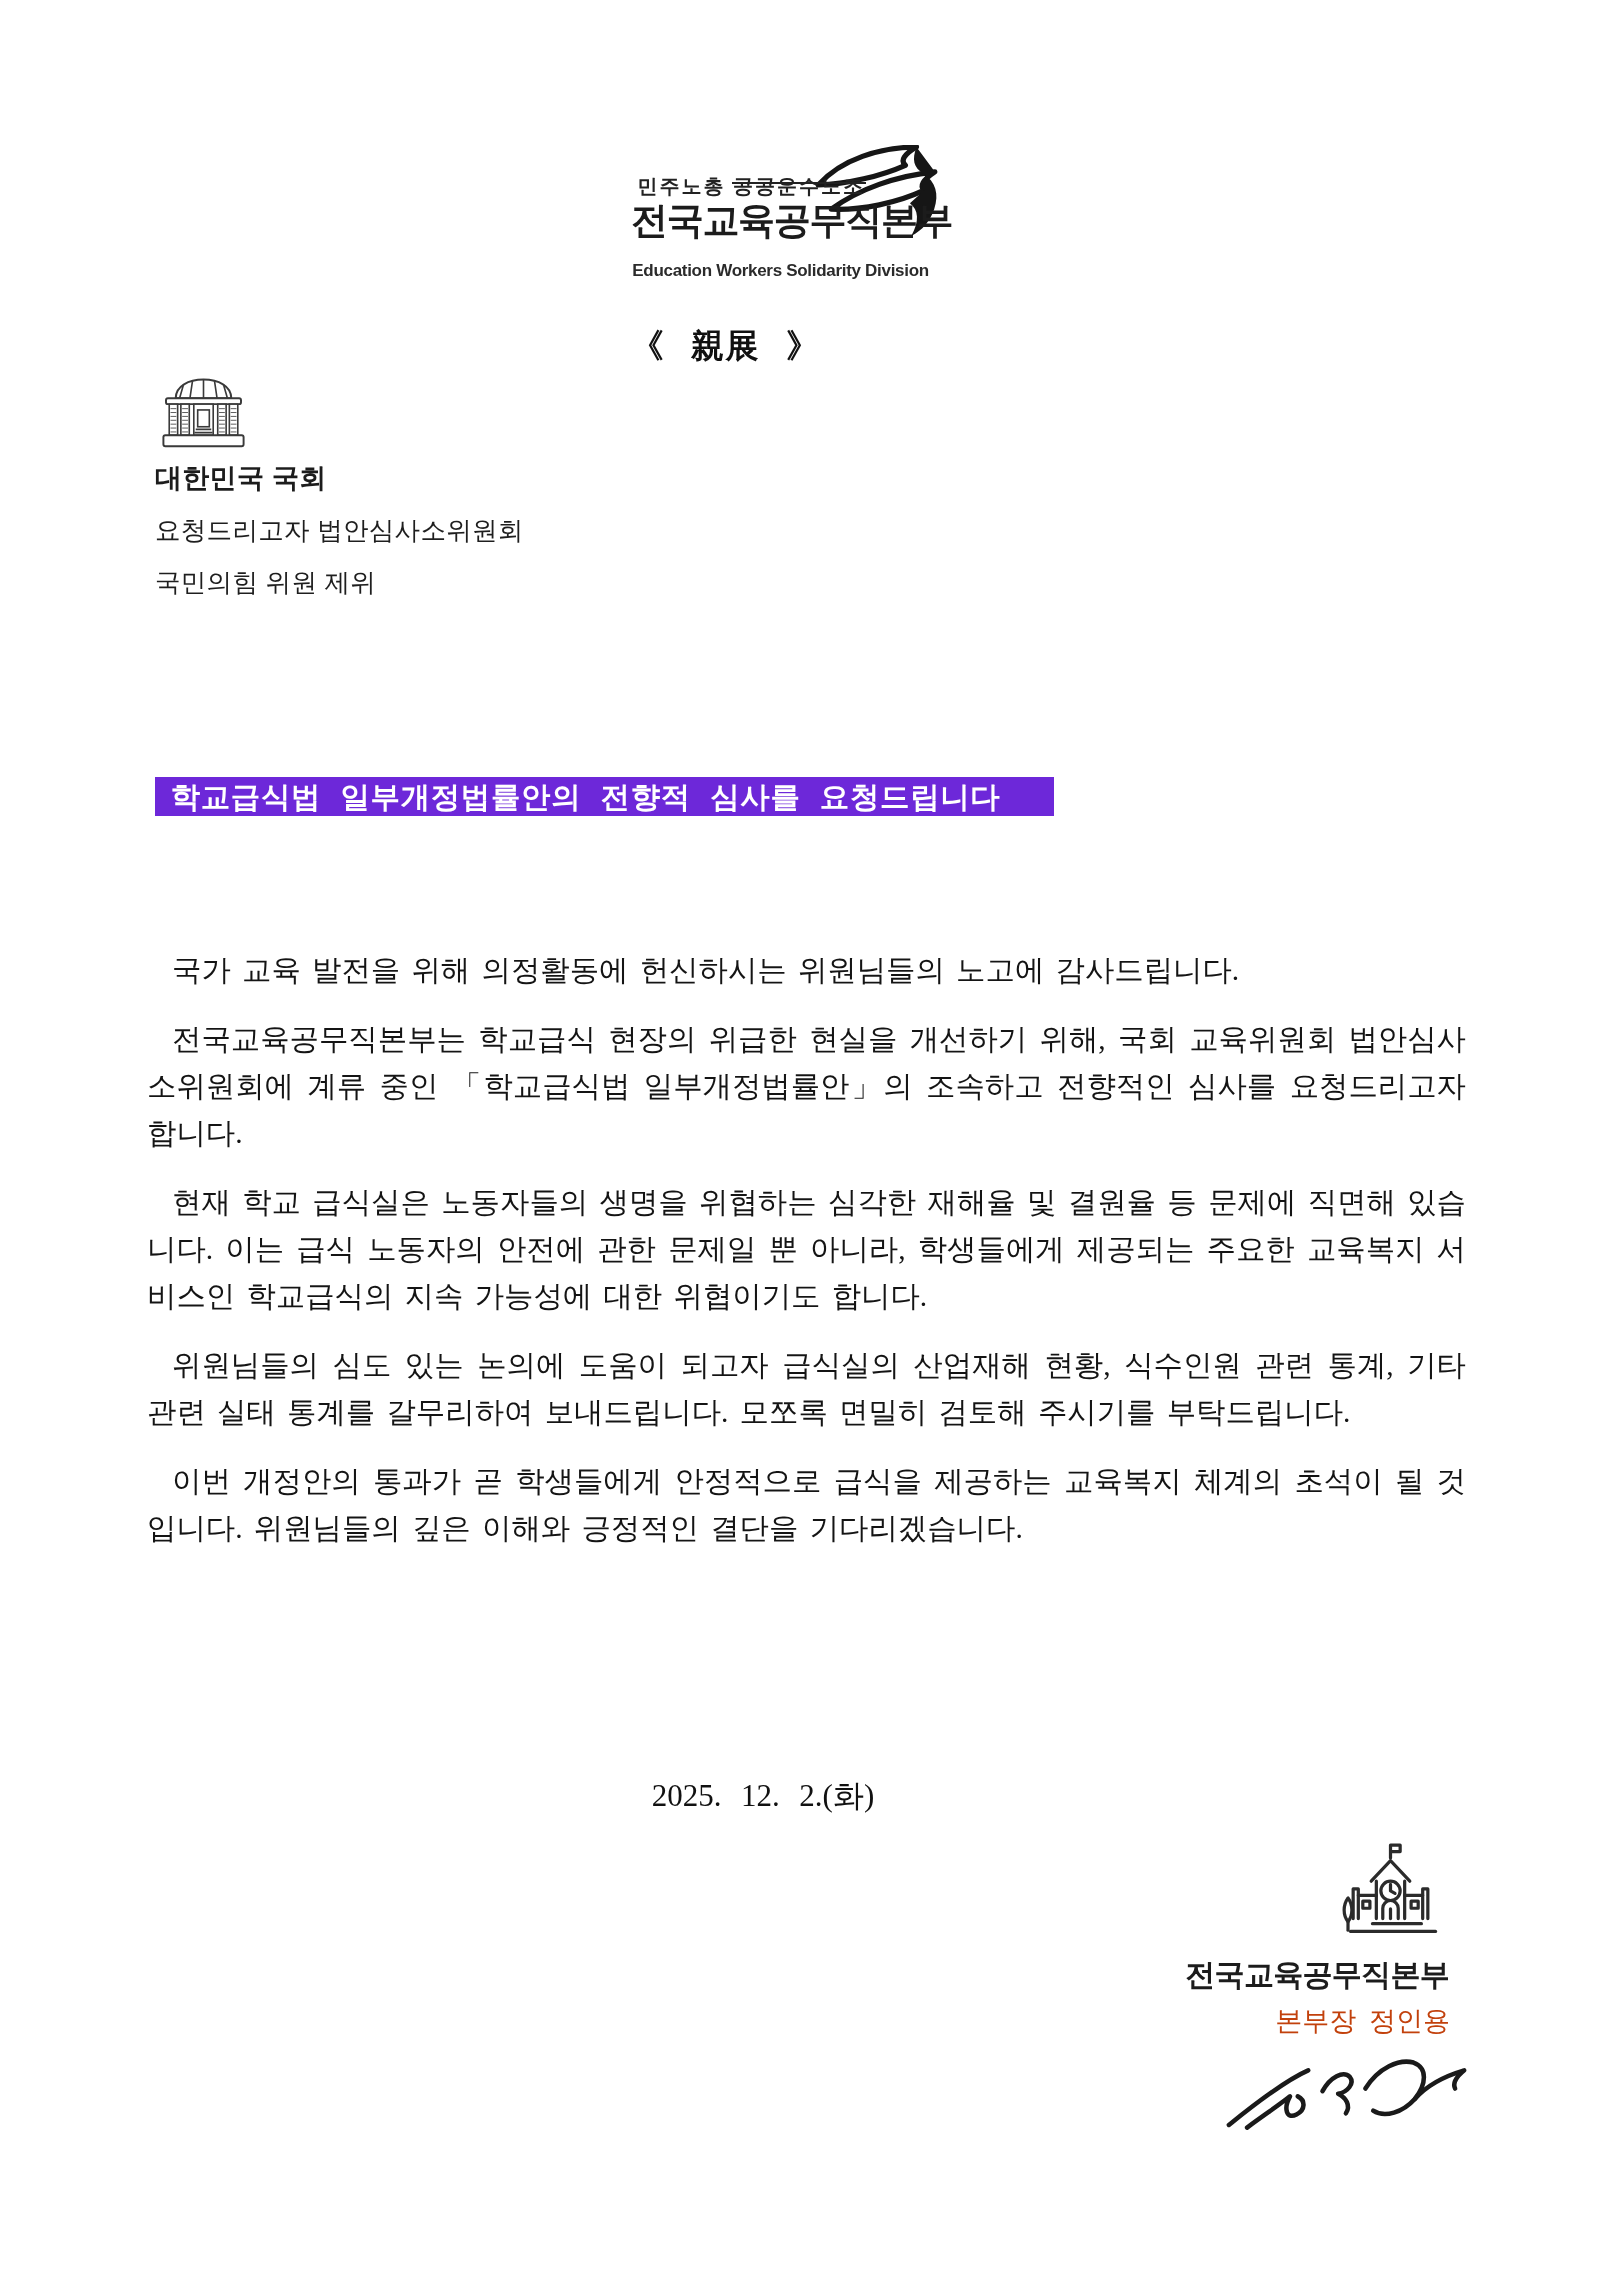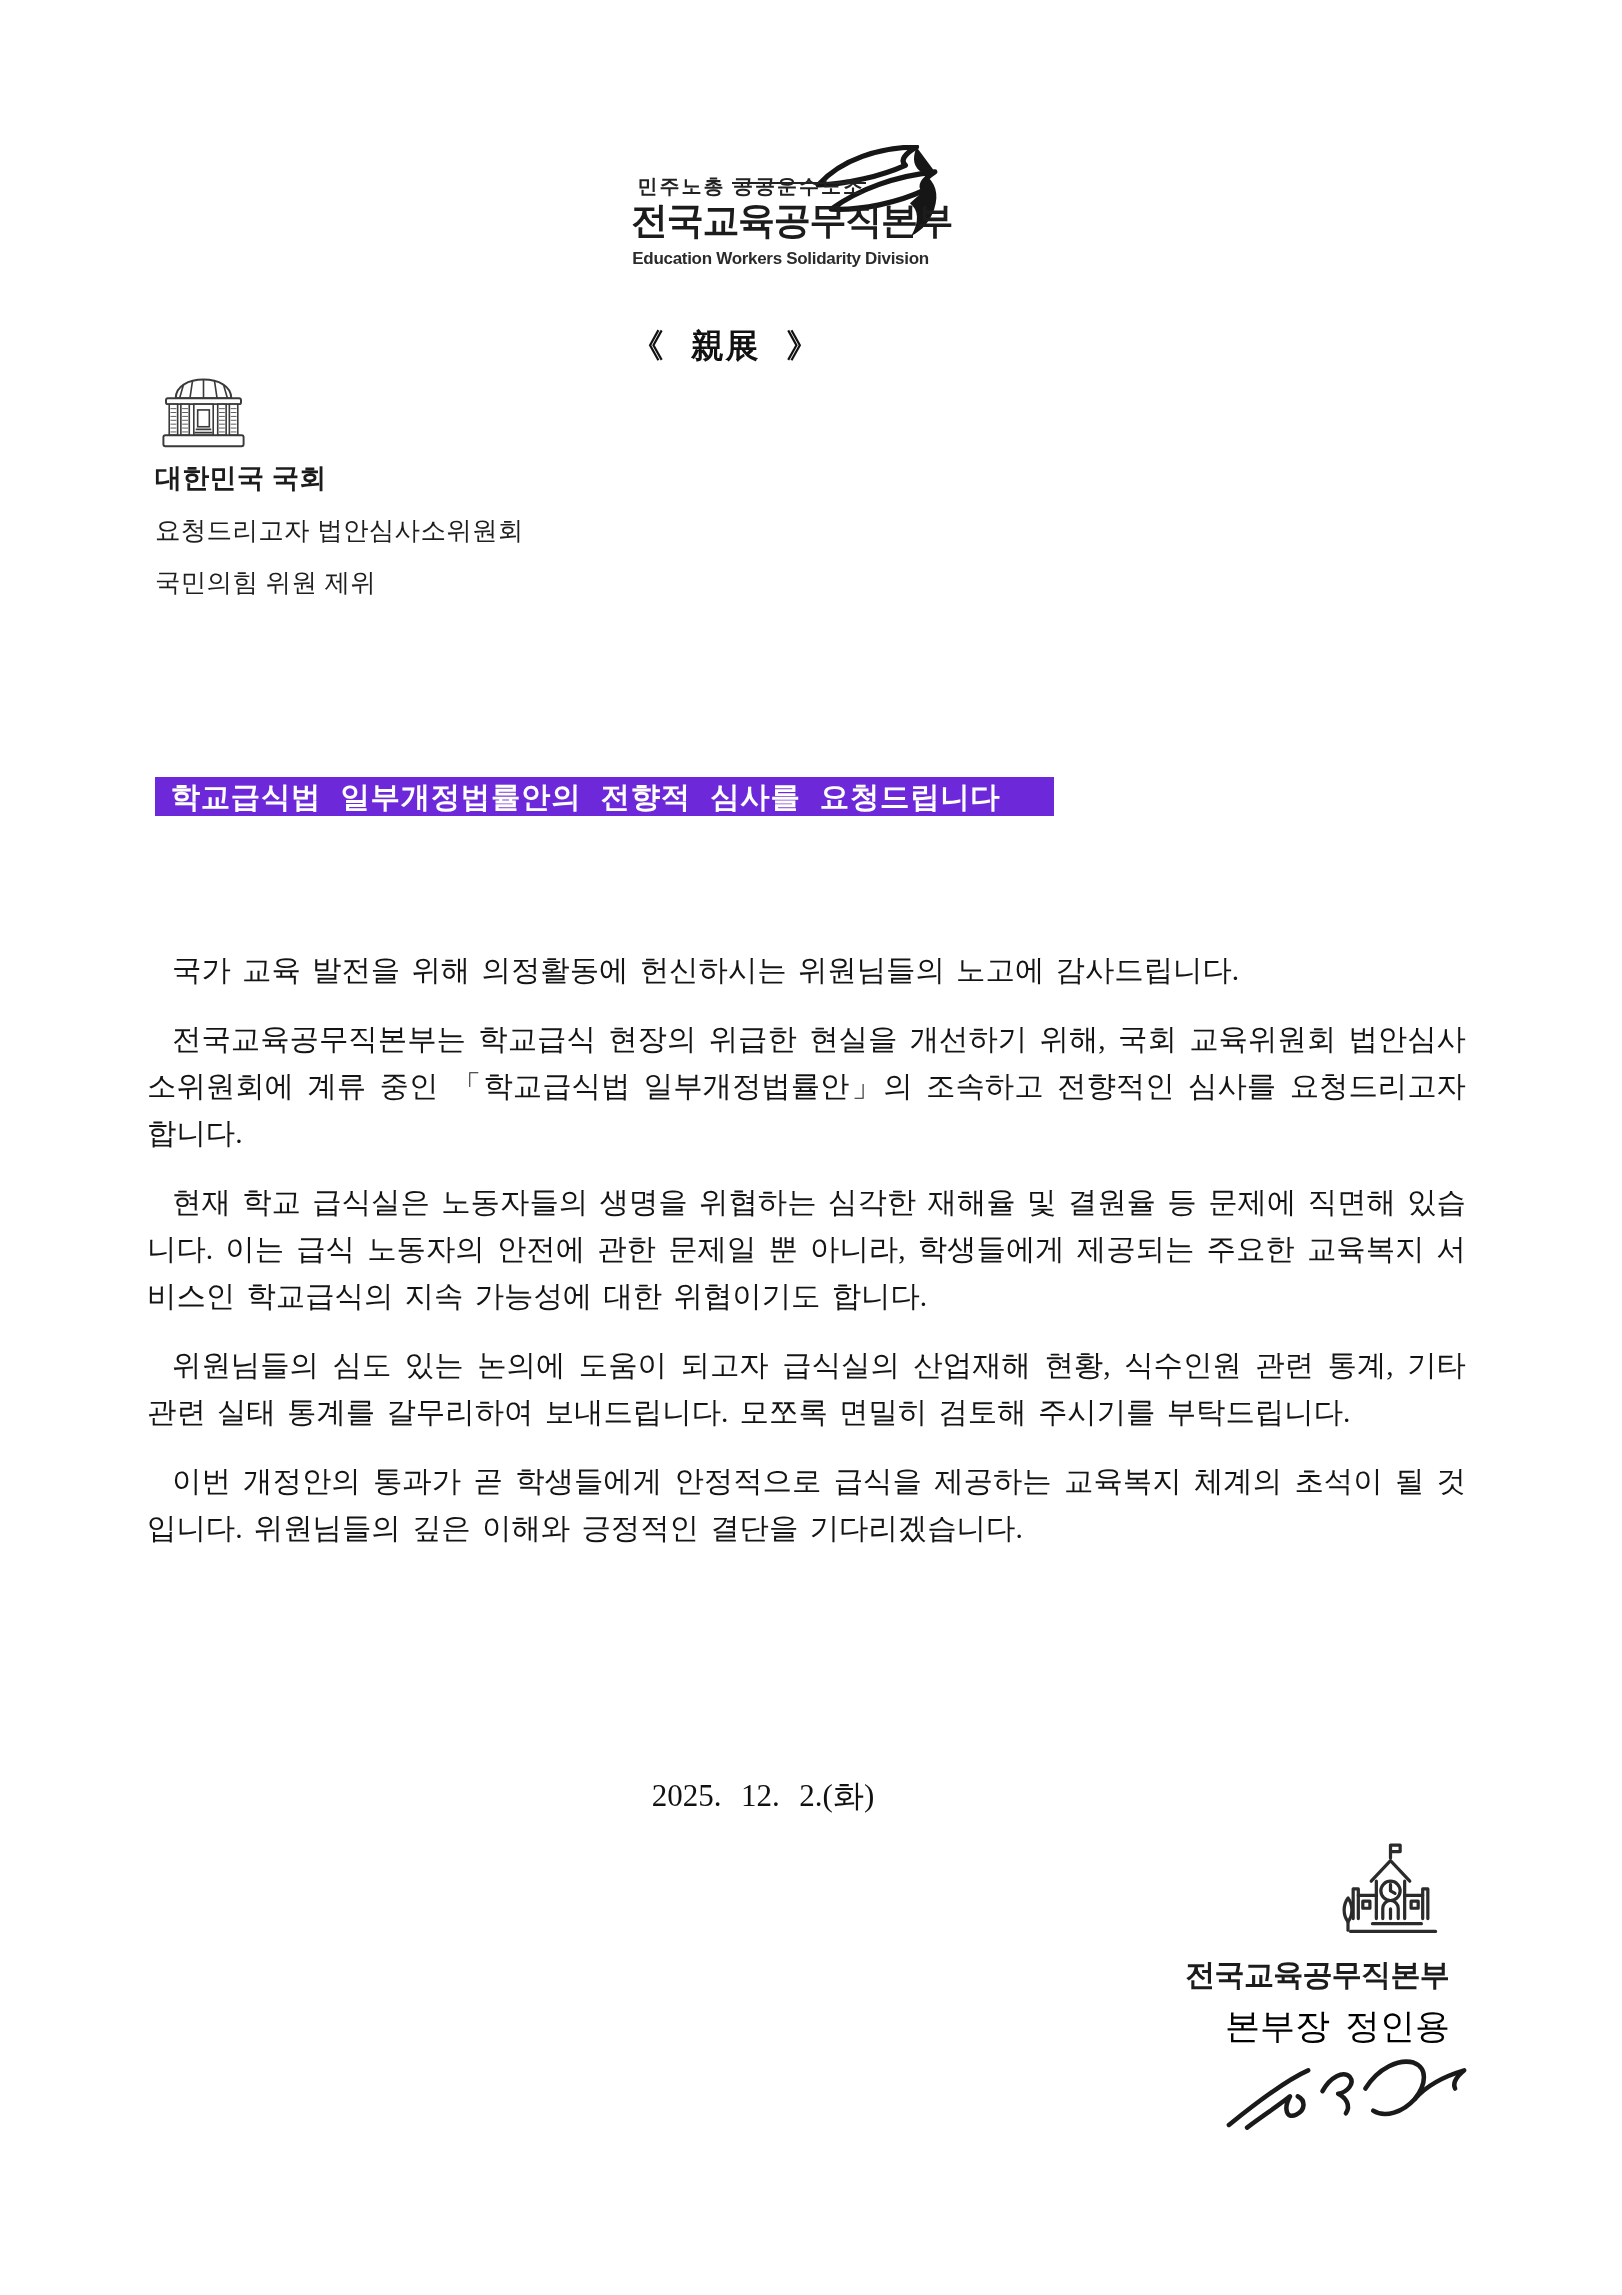--- a/index.html
+++ b/index.html
@@ -19,21 +19,21 @@
     position:absolute;left:6.5px;top:7.9px;z-index:2;
     font-size:20px;font-weight:800;letter-spacing:2px;color:#222;white-space:nowrap;
   }
   .struck{position:relative;display:inline-block;}
   .struck::after{content:"";position:absolute;left:-0.7px;right:-0.7px;top:34%;height:2px;background:#222;}
   .logo-org{
     position:absolute;left:0;top:31px;z-index:2;
     font-size:37px;font-weight:900;letter-spacing:-1.3px;color:#1c1c1c;white-space:nowrap;
   }
   .logo-en{
-    position:absolute;left:1.3px;top:84px;z-index:2;
+    position:absolute;left:1.3px;top:96px;z-index:2;
     font-size:17px;font-weight:600;letter-spacing:-0.3px;color:#2b2b2b;white-space:nowrap;
   }
 
   
   .confidential{
     position:absolute;left:0;top:324px;width:1451px;
     text-align:center;font-size:33px;font-weight:700;
     letter-spacing:1.3px;word-spacing:15.7px;color:#111;
   }
 
@@ -71,21 +71,21 @@
 
   
   .sender{position:absolute;left:1207px;top:1839px;width:268px;height:308px;}
   .school-icon{position:absolute;left:131px;top:1.3px;width:105px;height:103px;}
   .sender-org{
     position:absolute;top:116px;right:26px;
     font-size:30px;font-weight:800;color:#1c1c1c;letter-spacing:-0.7px;white-space:nowrap;
   }
   .sender-signer{
     position:absolute;top:164px;right:25px;
-    font-size:35px;font-weight:500;color:#000000;word-spacing:5.2px;white-space:nowrap;
+    font-size:27px;font-weight:500;color:#c2410c;word-spacing:5.2px;white-space:nowrap;
   }
   .signature-svg{position:absolute;left:18.3px;top:207px;width:247px;height:89px;}
 </style>
 </head>
 <body>
 
 <div class="page">
 
   <div class="logo-block">
     <svg class="logo-flame" viewBox="0 0 200 140" aria-hidden="true">

